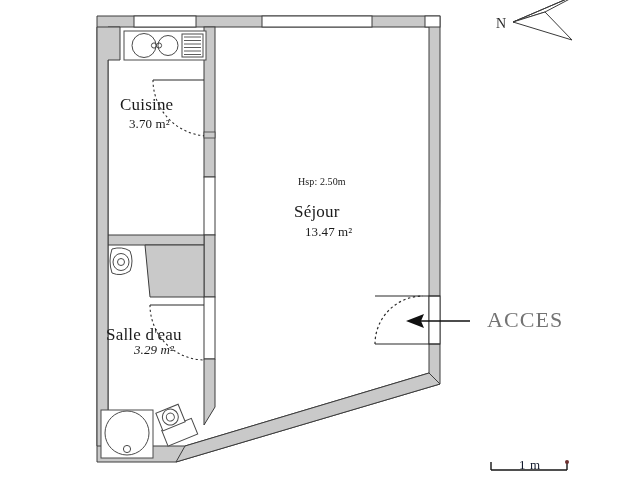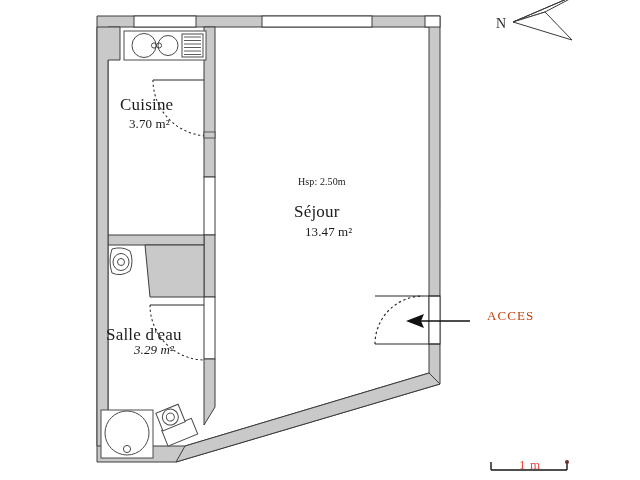--- a/index.html
+++ b/index.html
@@ -40,32 +40,32 @@
   }
   .room-area {
     font-size: 13px;
     letter-spacing: 0.1px;
   }
   .hsp-label {
     font-size: 10px;
     letter-spacing: 0.1px;
   }
   .acces-label {
-    font-size: 13px;
+    font-size: 22px;
     letter-spacing: 1.1px;
-    color: #c2410c;
+    color: #737373;
   }
   .north-label {
     font-size: 14px;
     color: #2b2b2b;
   }
   .scale-label {
     font-size: 13px;
     letter-spacing: 0.6px;
-    color: #ef4444;
+    color: #0f172a;
   }
 </style>
 </head>
 <body>
 
 <div id="plan-root">
 
   <svg id="plan-svg" viewBox="0 0 640 480">
 
     <g opacity="1">

